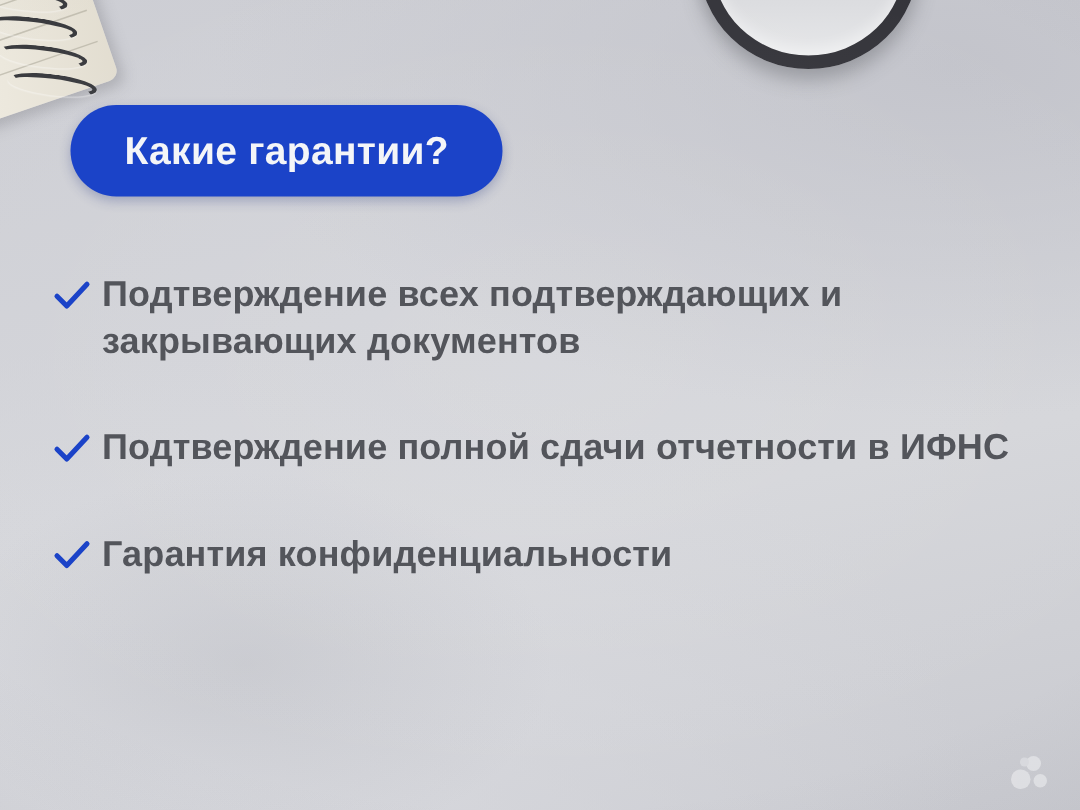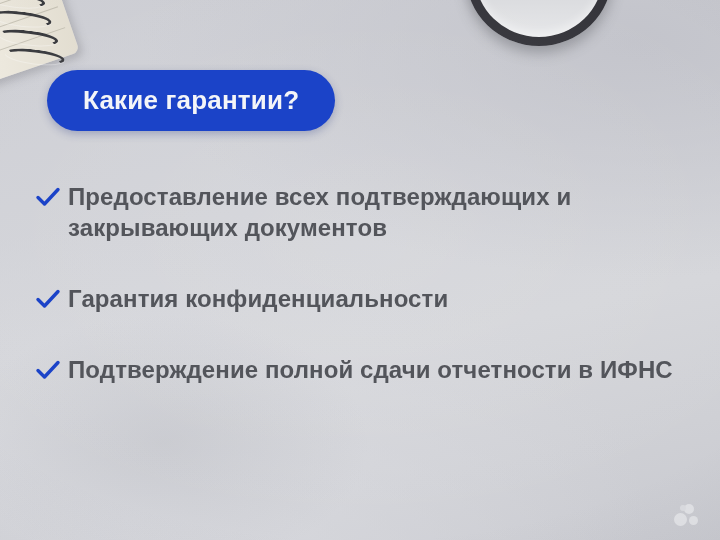--- a/index.html
+++ b/index.html
@@ -229,35 +229,35 @@
   <div class="heading-pill">
     <span class="pill-text">Какие гарантии?</span>
   </div>
 
   <div class="checklist">
 
     <div class="check-item">
       <svg class="check-icon" viewBox="0 0 28 30">
         <path d="M4 16.5 L10.5 23 L24 8.5" fill="none" stroke="#1b43c8" stroke-width="3.4" stroke-linecap="round" stroke-linejoin="round"></path>
       </svg>
-      <div class="check-text">Предоставление всех подтверждающих и закрывающих документов</div>
+      <div class="check-text">Подтверждение всех подтверждающих и закрывающих документов</div>
+    </div>
+
+    <div class="check-item">
+      <svg class="check-icon" viewBox="0 0 28 30">
+        <path d="M4 16.5 L10.5 23 L24 8.5" fill="none" stroke="#1b43c8" stroke-width="3.4" stroke-linecap="round" stroke-linejoin="round"></path>
+      </svg>
+      <div class="check-text">Подтверждение полной сдачи отчетности в ИФНС</div>
     </div>
 
     <div class="check-item">
       <svg class="check-icon" viewBox="0 0 28 30">
         <path d="M4 16.5 L10.5 23 L24 8.5" fill="none" stroke="#1b43c8" stroke-width="3.4" stroke-linecap="round" stroke-linejoin="round"></path>
       </svg>
       <div class="check-text">Гарантия конфиденциальности</div>
-    </div>
-
-    <div class="check-item">
-      <svg class="check-icon" viewBox="0 0 28 30">
-        <path d="M4 16.5 L10.5 23 L24 8.5" fill="none" stroke="#1b43c8" stroke-width="3.4" stroke-linecap="round" stroke-linejoin="round"></path>
-      </svg>
-      <div class="check-text">Подтверждение полной сдачи отчетности в ИФНС</div>
     </div>
 
   </div>
 
   <div class="watermark">
     <span class="wm-dots">
       <i class="d1"></i>
         <i class="d2"></i>
         <i class="d3"></i>
         <i class="d4"></i>

